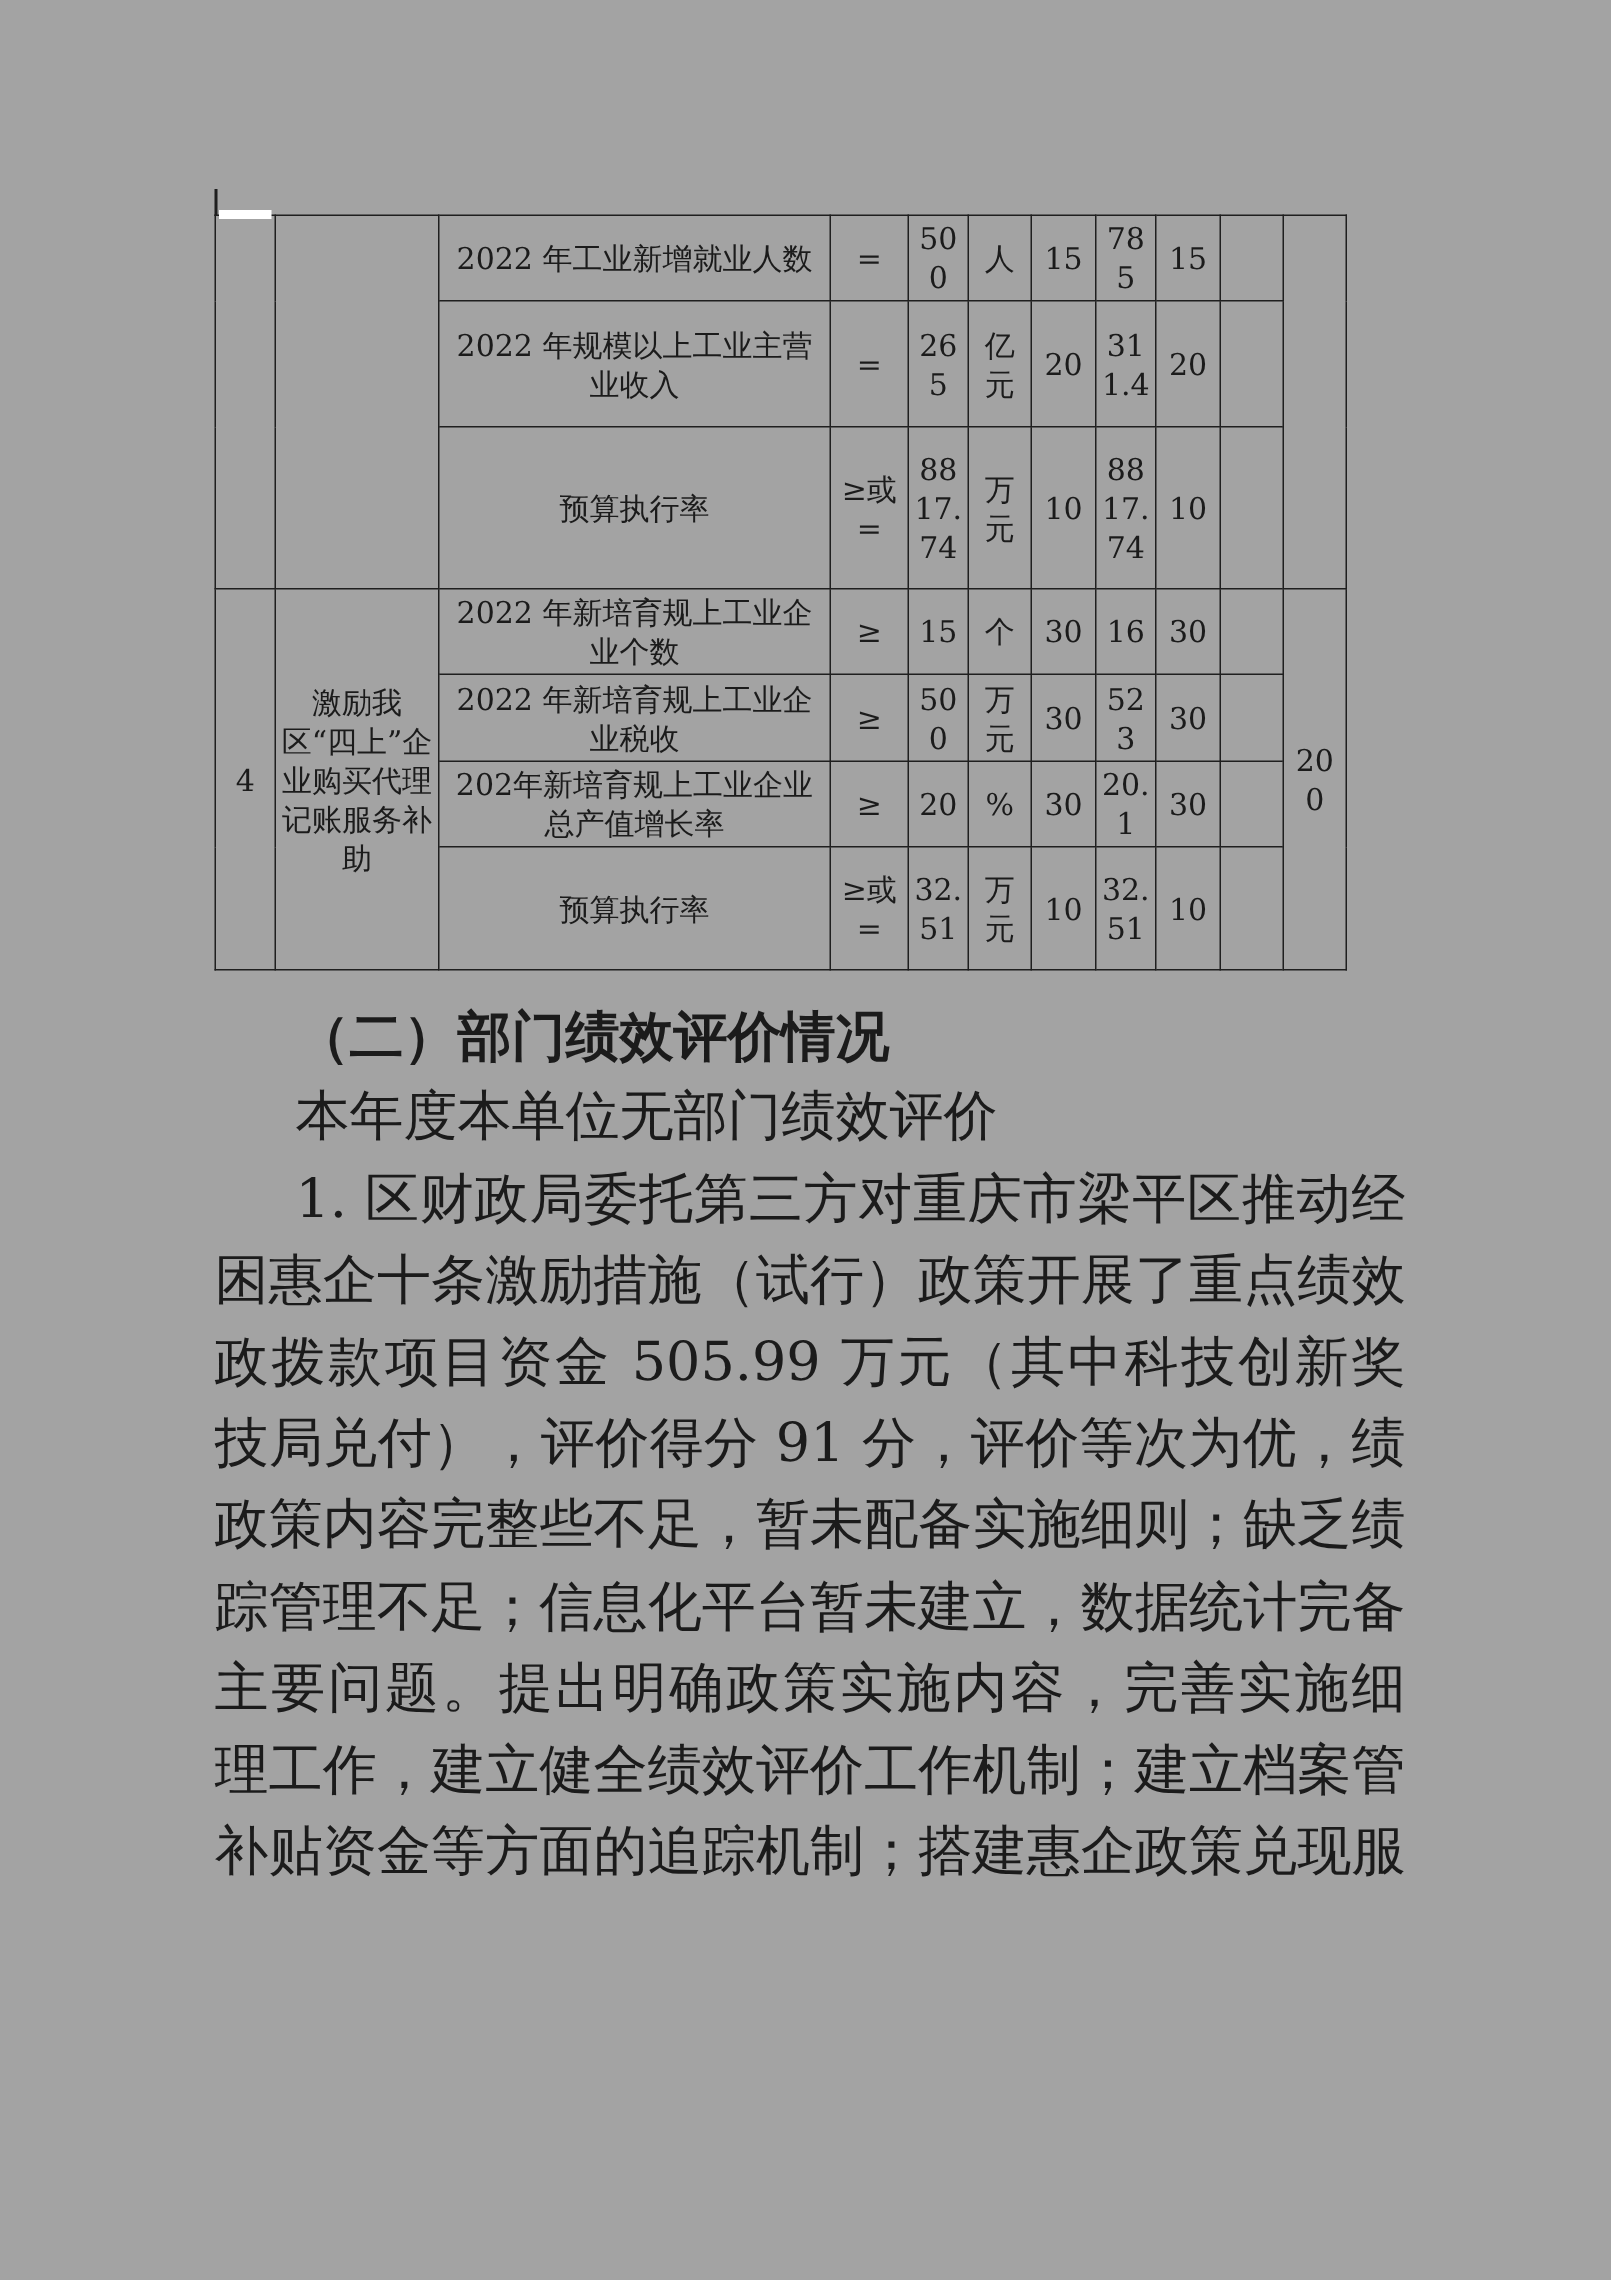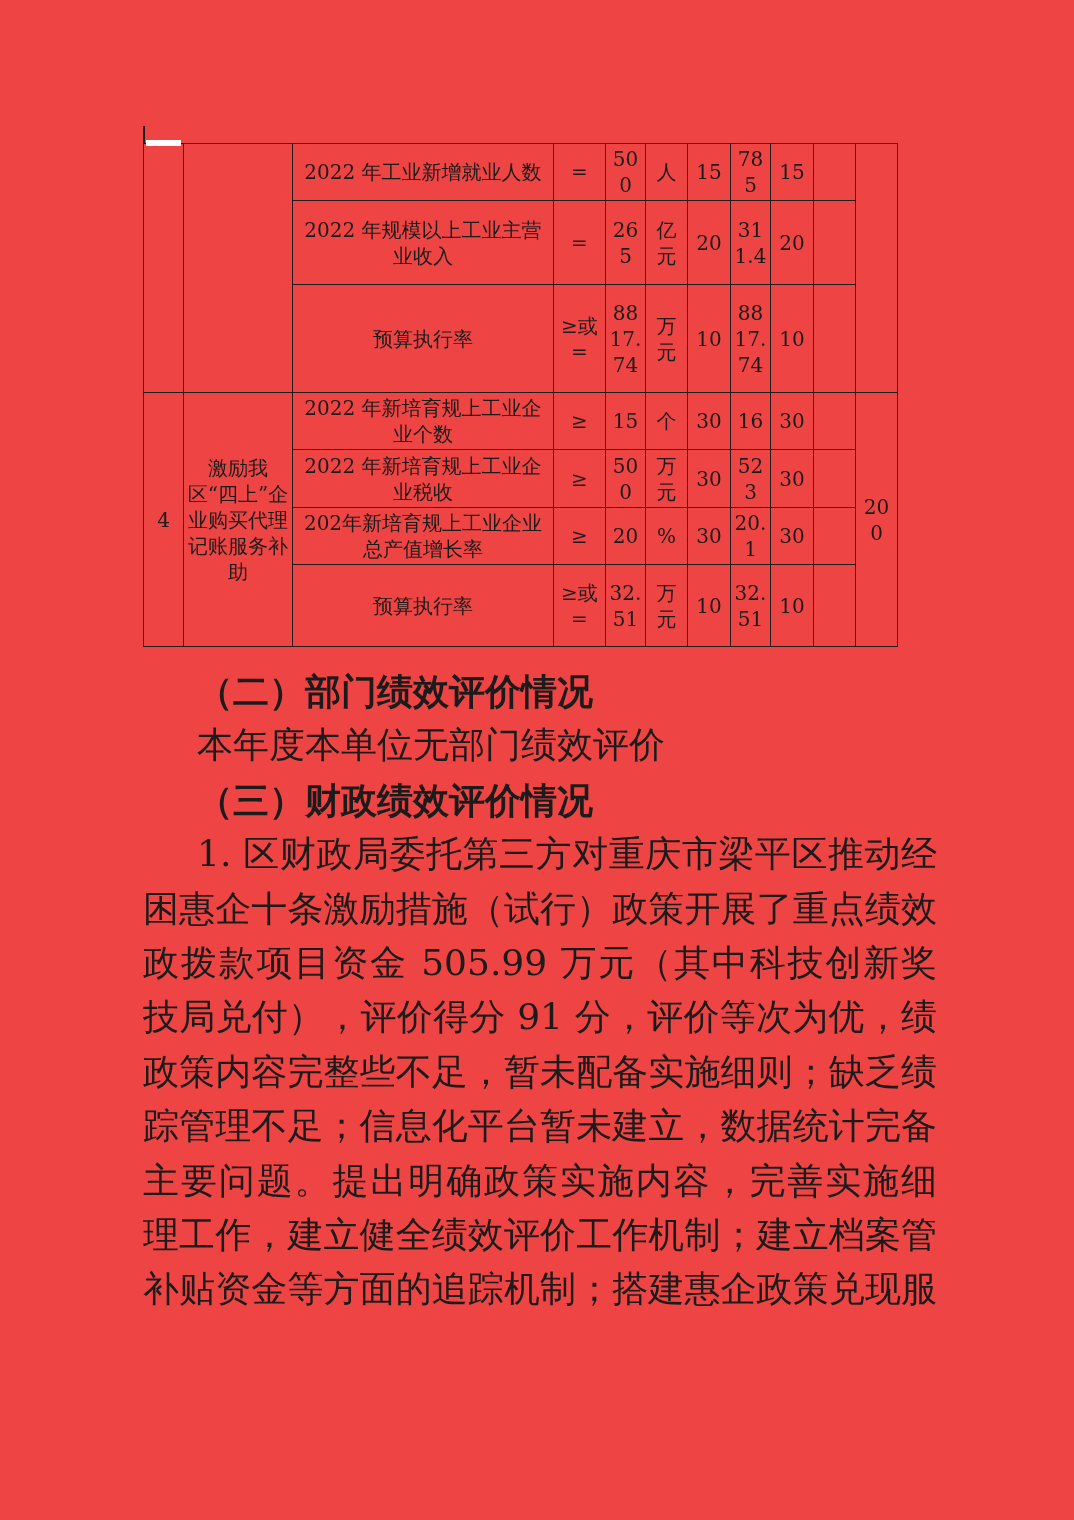--- a/index.html
+++ b/index.html
@@ -1,19 +1,19 @@
 <!DOCTYPE html>
 <html><head>
 <meta charset="utf-8">
 <style>
   html,body{margin:0;padding:0;}
   .page{
     position:relative;
     width:1074px;height:1520px;
-    background:#ef4444;
+    background:#a3a3a3;
     font-family:"DejaVu Serif","Liberation Serif",serif;
     color:#1b1b1b;
     overflow:hidden;
   }
   
   .table-wrap{position:absolute;left:143px;top:143px;}
   table.grid{border-collapse:collapse;table-layout:fixed;width:754px;}
   table.grid td{
     border:1.5px solid #1f1f1f;
     font-size:20px;
@@ -160,21 +160,20 @@
       </tr>
     </tbody>
       </table>
   </div>
 
   <div class="top-gap-patch"></div>
 
   <div class="text-block">
     <div class="line heading indent">（二）部门绩效评价情况</div>
     <div class="line indent">本年度本单位无部门绩效评价</div>
-    <div class="line heading indent">（三）财政绩效评价情况</div>
     <div class="line indent just">1. 区财政局委托第三方对重庆市梁平区推动经济高质量纾</div>
     <div class="line just">困惠企十条激励措施（试行）政策开展了重点绩效评价，涉及财</div>
     <div class="line just">政拨款项目资金 505.99 万元（其中科技创新奖扶 30 万元由区科</div>
     <div class="line just">技局兑付），评价得分 91 分，评价等次为优，绩效评价发现了</div>
     <div class="line just">政策内容完整些不足，暂未配备实施细则；缺乏绩效目标申报表，</div>
     <div class="line just">踪管理不足；信息化平台暂未建立，数据统计完备性有待提升等</div>
     <div class="line just">主要问题。提出明确政策实施内容，完善实施细则；加强绩效管</div>
     <div class="line just">理工作，建立健全绩效评价工作机制；建立档案管理制度，健全</div>
     <div class="line just">补贴资金等方面的追踪机制；搭建惠企政策兑现服务平台，完善</div>
   </div>

